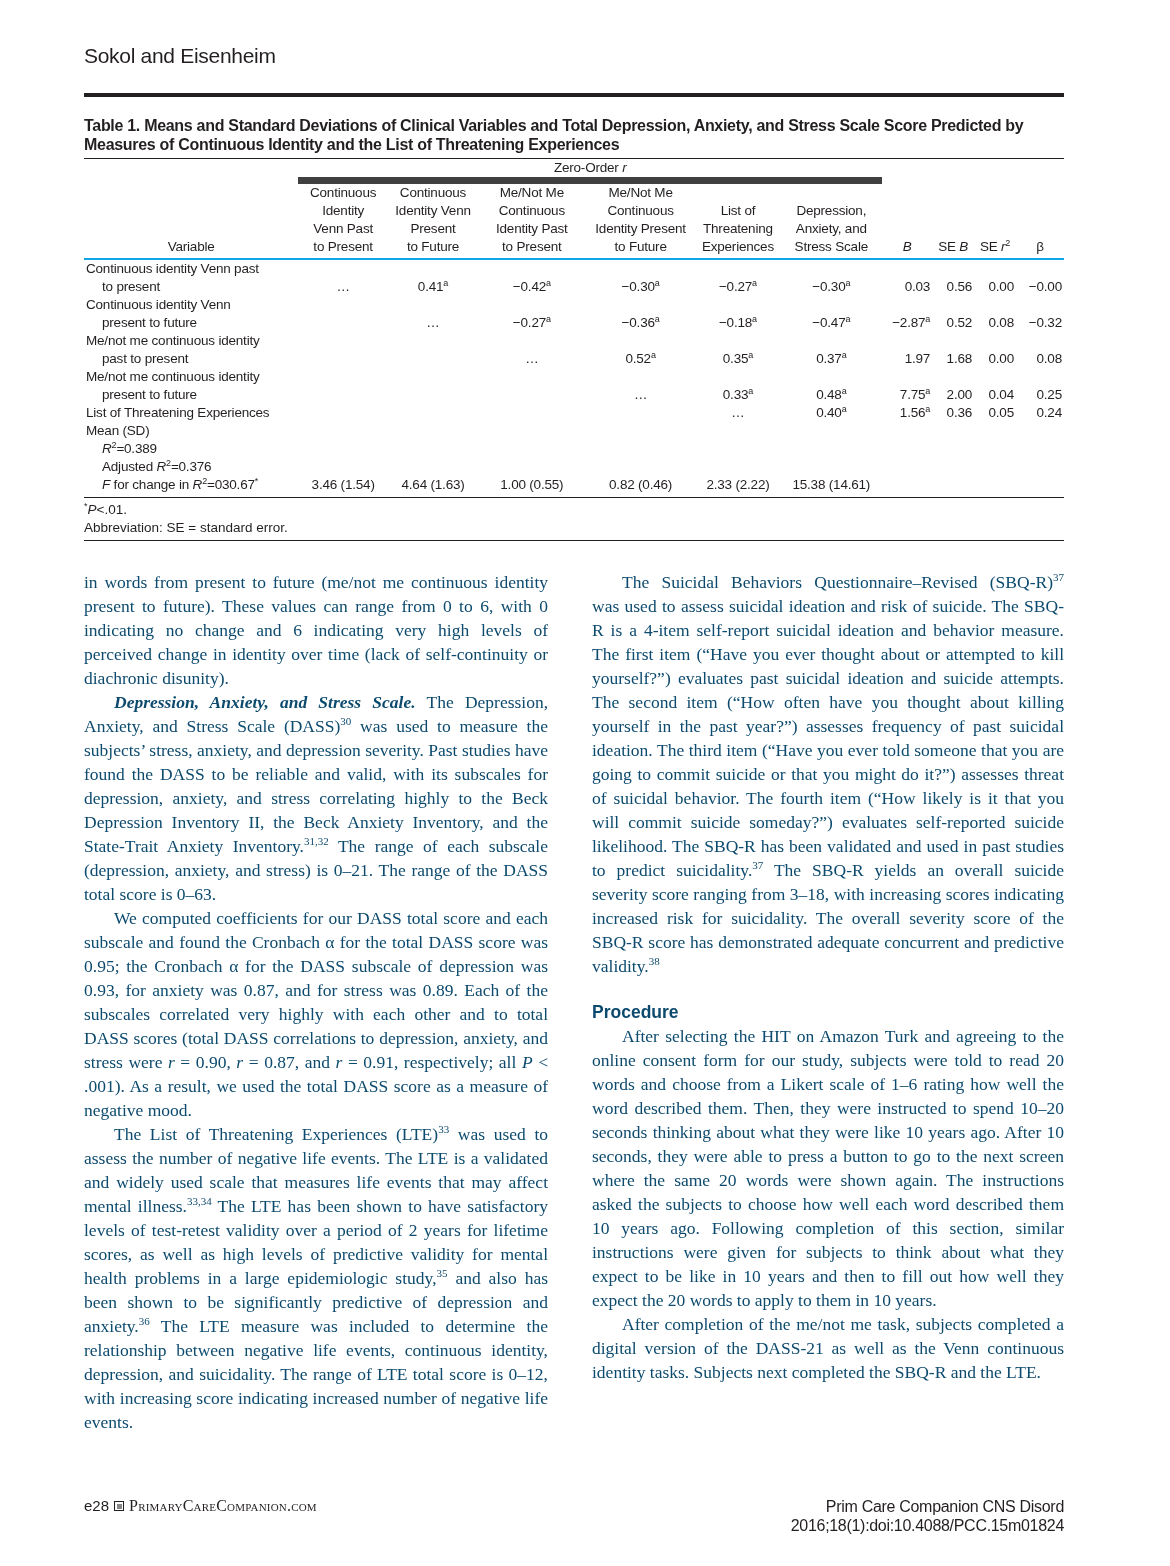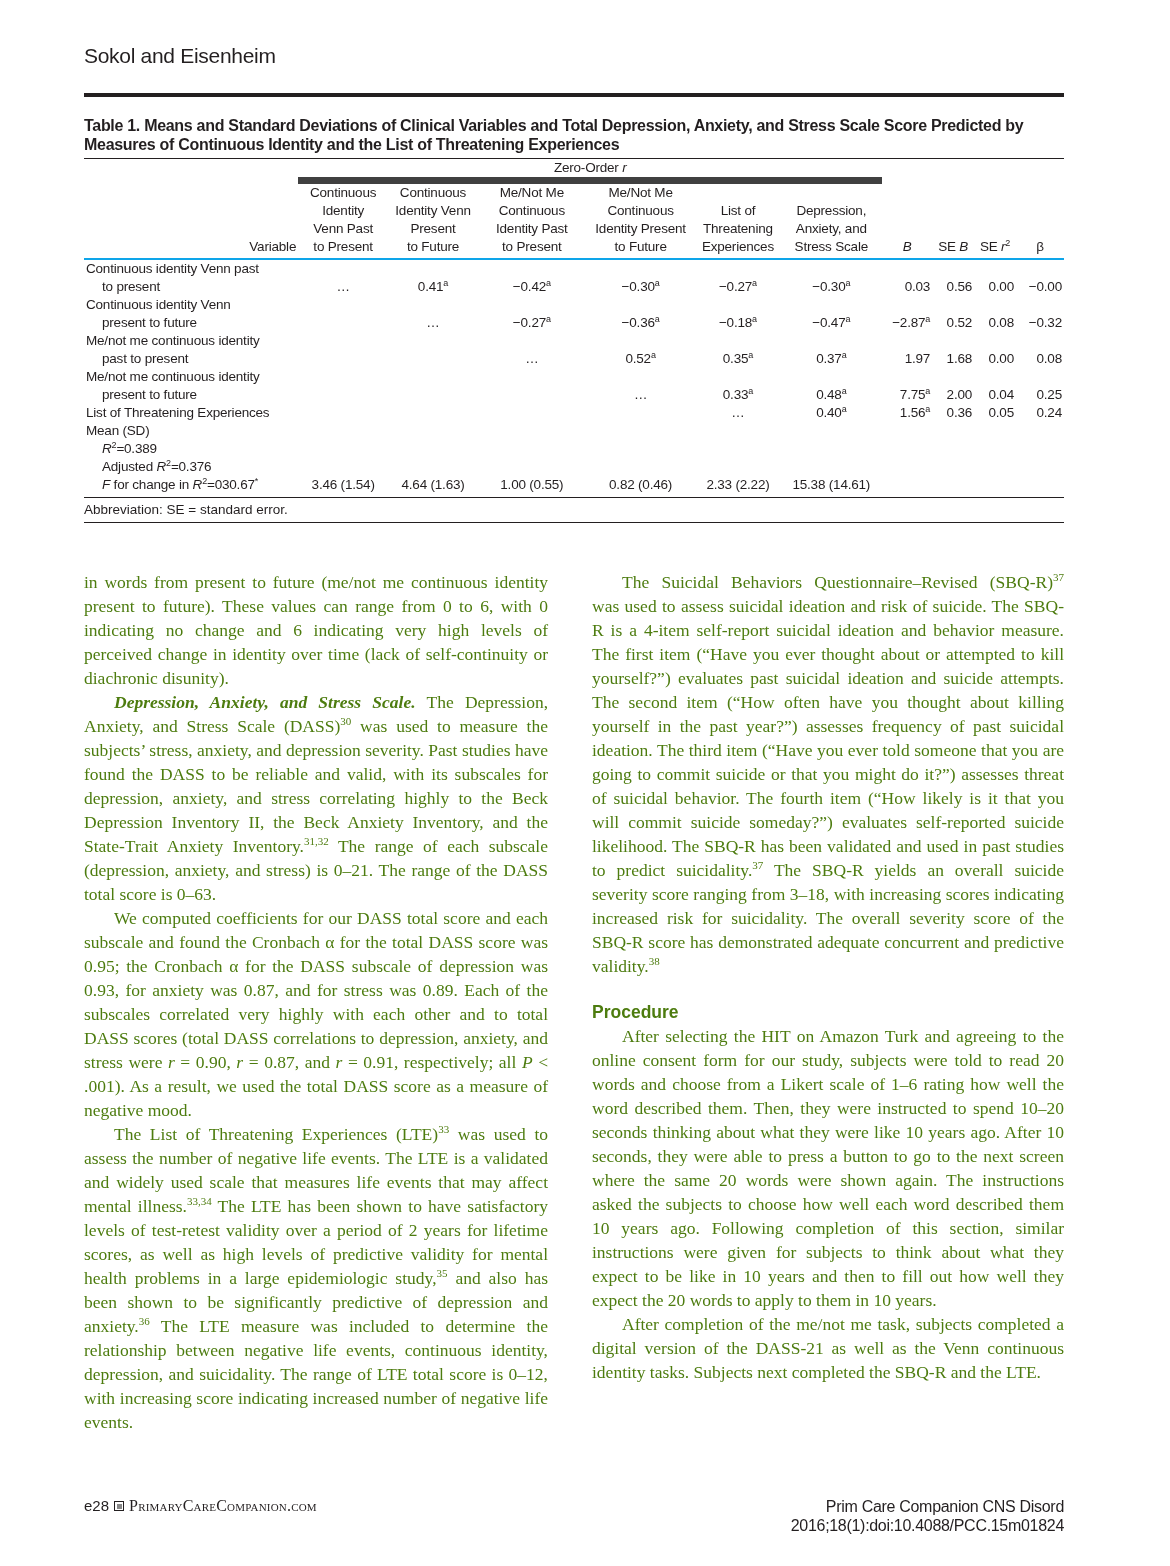--- a/index.html
+++ b/index.html
@@ -22,21 +22,21 @@
   td.var .indent { padding-left: 16px; display: block; }
   td.num { text-align: center; vertical-align: top; }
   td.numr { text-align: right; vertical-align: top; padding-right: 4px; }
   tr.body-row td { padding-top: 0; }
   sup { font-size: 9px; line-height: 0; vertical-align: super; }
   .it { font-style: italic; }
   .stat-line { display: block; padding-left: 16px; }
   tr.last-row td { padding-bottom: 3px; border-bottom: 1px solid #231f20; }
   .footnotes { font-size: 13.5px; line-height: 18px; padding-top: 3px; padding-bottom: 3px; border-bottom: 1px solid #231f20; }
 
-  .col { position: absolute; top: 570px; width: 464px; font-family: "Liberation Serif", serif; font-size: 17.5px; line-height: 24px; text-align: justify; color: #4d7c0f; }
+  .col { position: absolute; top: 570px; width: 464px; font-family: "Liberation Serif", serif; font-size: 17.5px; line-height: 24px; text-align: justify; color: #0c4a6e; }
   .col-left { left: 84px; }
   .col-right { left: 592px; width: 472px; }
   .col p { text-indent: 0; }
   .col p.ind { text-indent: 30px; }
   .col sup { font-size: 11px; }
   .section-head { font-family: "Liberation Sans", sans-serif; font-weight: bold; font-size: 17.5px; margin-top: 22px; line-height: 24px; }
   .runin { font-weight: bold; font-style: italic; }
 
   .footer-left { position: absolute; left: 84px; top: 1497px; font-size: 15px; }
   .footer-left .site { font-family: "Liberation Serif", serif; font-variant: small-caps; font-size: 16px; letter-spacing: 0.2px; }
@@ -68,21 +68,21 @@
         <col style="width:42px">
         <col style="width:48px">
     </colgroup>
     <thead>
       <tr>
         <th></th>
         <th colspan="6" class="zero-order"><span>Zero-Order</span> <span class="it">r</span></th>
         <th colspan="4"></th>
       </tr>
       <tr class="header-row">
-        <th style="text-align:right">Variable</th>
+        <th style="text-align:center">Variable</th>
         <th class="colhead"><span>Continuous</span><br><span>Identity</span><br><span>Venn Past</span><br><span>to Present</span></th>
         <th class="colhead"><span>Continuous</span><br><span>Identity Venn</span><br><span>Present</span><br><span>to Future</span></th>
         <th class="colhead"><span>Me/Not Me</span><br><span>Continuous</span><br><span>Identity Past</span><br><span>to Present</span></th>
         <th class="colhead"><span>Me/Not Me</span><br><span>Continuous</span><br><span>Identity Present</span><br><span>to Future</span></th>
         <th class="colhead"><span>List of</span><br><span>Threatening</span><br><span>Experiences</span></th>
         <th class="colhead"><span>Depression,</span><br><span>Anxiety, and</span><br><span>Stress Scale</span></th>
         <th class="colhead it">B</th>
         <th class="colhead"><span>SE</span> <span class="it">B</span></th>
         <th class="colhead"><span>SE</span> <span class="it">r</span><sup>2</sup></th>
         <th class="colhead">β</th>
@@ -170,20 +170,21 @@
         <td class="num">2.33 (2.22)</td>
         <td class="num">15.38 (14.61)</td>
         <td></td>
           <td></td>
           <td></td>
           <td></td>
       </tr>
     </tbody>
   </table>
   <div class="footnotes">
+    <div><sup>*</sup><span class="it">P</span><span>&lt;.01.</span></div>
     <div>Abbreviation: SE = standard error.</div>
   </div>
 </div>
 
 <div class="col col-left">
   <p>in words from present to future (me/not me continuous identity present to future). These values can range from 0 to 6, with 0 indicating no change and 6 indicating very high levels of perceived change in identity over time (lack of self-continuity or diachronic disunity).</p>
   <p class="ind"><span class="runin">Depression, Anxiety, and Stress Scale.</span><span> The Depression, Anxiety, and Stress Scale (DASS)</span><sup>30</sup><span> was used to measure the subjects’ stress, anxiety, and depression severity. Past studies have found the DASS to be reliable and valid, with its subscales for depression, anxiety, and stress correlating highly to the Beck Depression Inventory II, the Beck Anxiety Inventory, and the State-Trait Anxiety Inventory.</span><sup>31,32</sup><span> The range of each subscale (depression, anxiety, and stress) is 0–21. The range of the DASS total score is 0–63.</span></p>
   <p class="ind"><span>We computed coefficients for our DASS total score and each subscale and found the Cronbach α for the total DASS score was 0.95; the Cronbach α for the DASS subscale of depression was 0.93, for anxiety was 0.87, and for stress was 0.89. Each of the subscales correlated very highly with each other and to total DASS scores (total DASS correlations to depression, anxiety, and stress were </span><span class="it">r</span><span> = 0.90, </span><span class="it">r</span><span> = 0.87, and </span><span class="it">r</span><span> = 0.91, respectively; all </span><span class="it">P</span><span> &lt; .001). As a result, we used the total DASS score as a measure of negative mood.</span></p>
   <p class="ind"><span>The List of Threatening Experiences (LTE)</span><sup>33</sup><span> was used to assess the number of negative life events. The LTE is a validated and widely used scale that measures life events that may affect mental illness.</span><sup>33,34</sup><span> The LTE has been shown to have satisfactory levels of test-retest validity over a period of 2 years for lifetime scores, as well as high levels of predictive validity for mental health problems in a large epidemiologic study,</span><sup>35</sup><span> and also has been shown to be significantly predictive of depression and anxiety.</span><sup>36</sup><span> The LTE measure was included to determine the relationship between negative life events, continuous identity, depression, and suicidality. The range of LTE total score is 0–12, with increasing score indicating increased number of negative life events.</span></p>
 </div>

